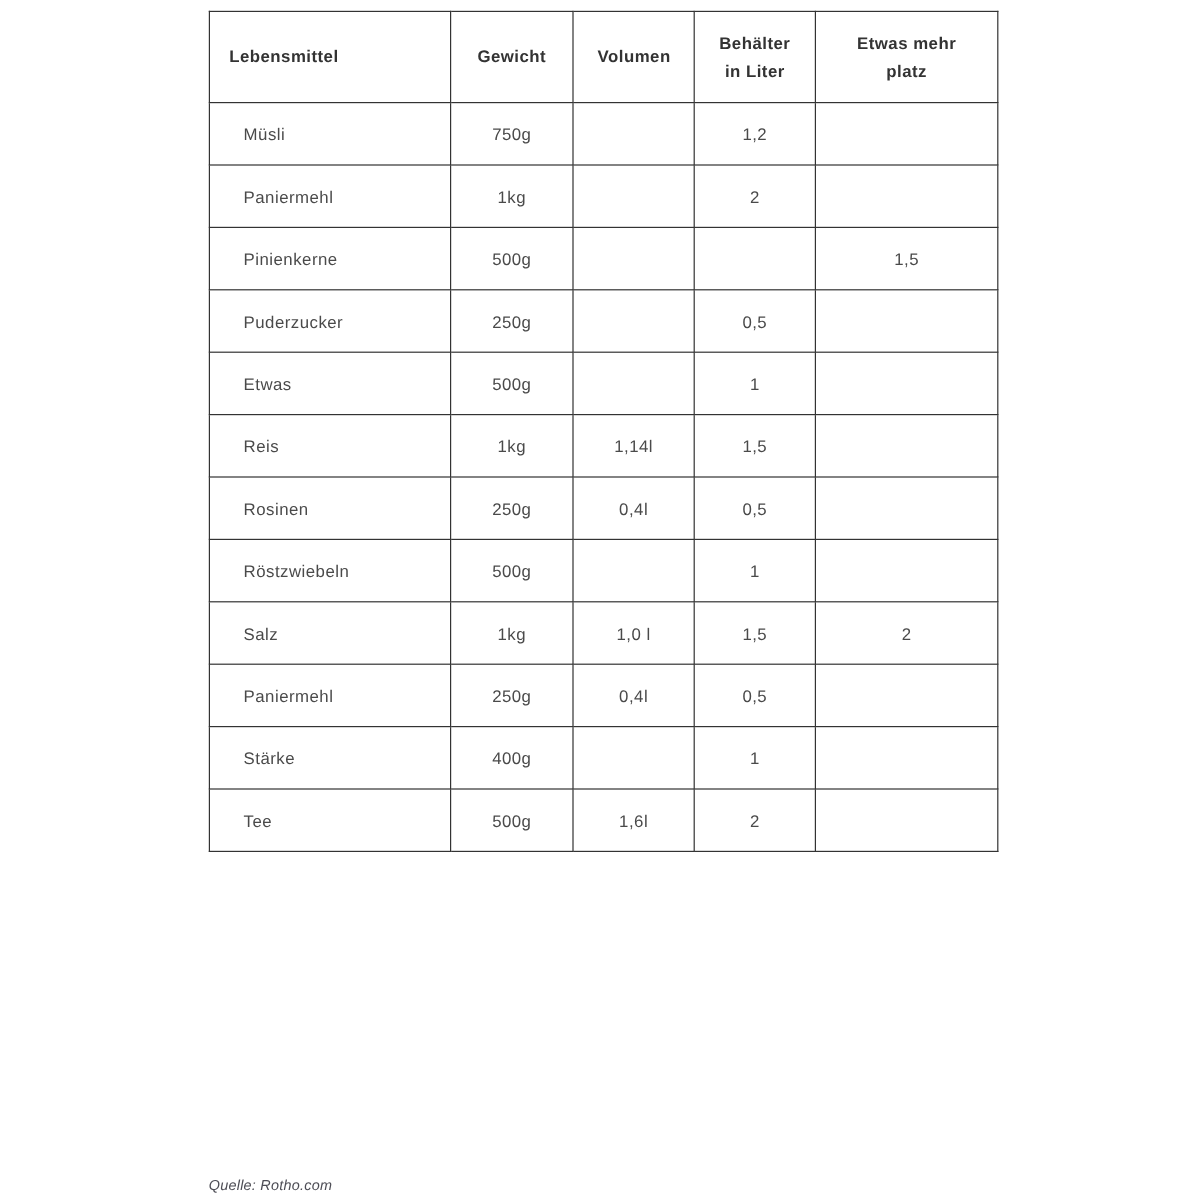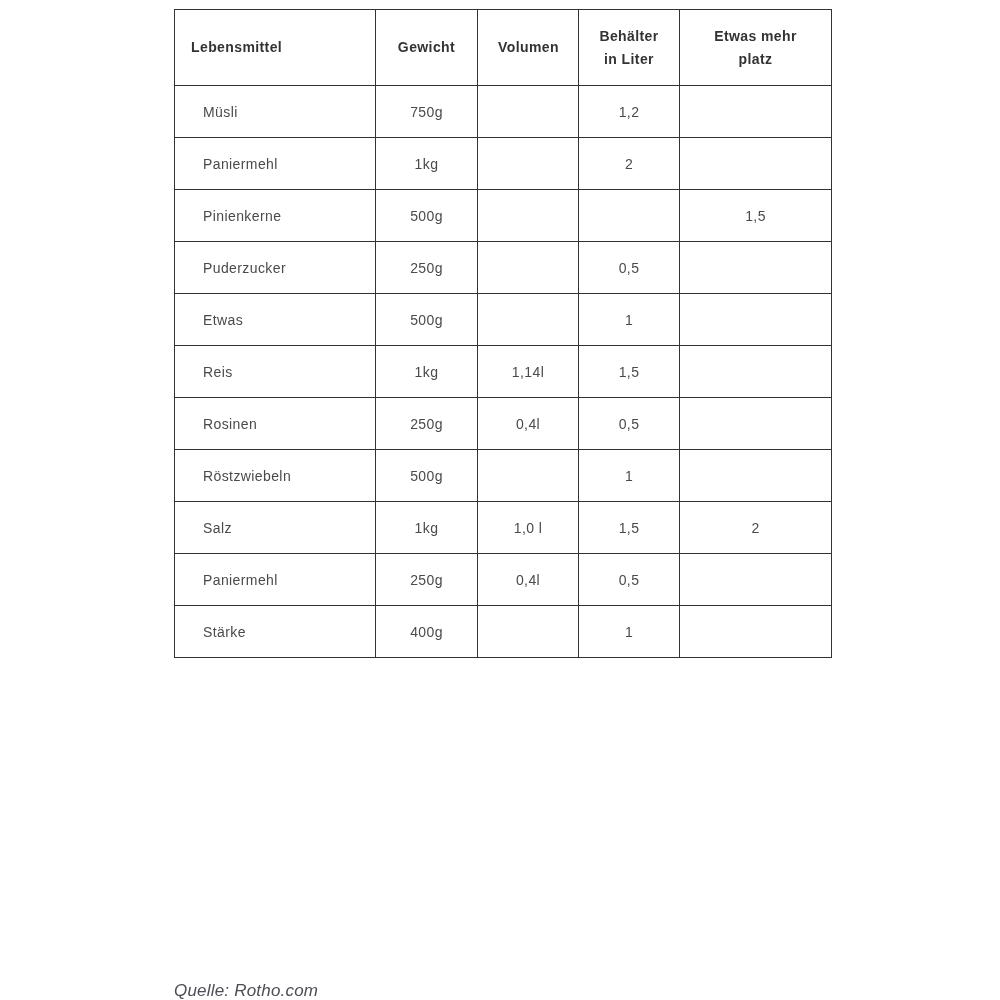--- a/index.html
+++ b/index.html
@@ -46,21 +46,21 @@
     text-align: center;
     padding: 4px 6px;
   }
   .food-table td:first-child {
     text-align: left;
     padding-left: 28px;
   }
   .source-note {
     position: absolute;
     left: 174px; top: 981px;
-    font-size: 17px;
+    font-size: 12px;
     font-style: italic;
     color: #4d4d55;
     letter-spacing: 0.2px;
   }
 </style>
 </head>
 <body>
 
 <div class="canvas">
   <table class="food-table">
@@ -151,16 +151,23 @@
           <td>0,5</td>
           <td></td>
         </tr>
         <tr>
           <td>Stärke</td>
           <td>400g</td>
           <td></td>
           <td>1</td>
           <td></td>
         </tr>
+        <tr>
+          <td>Tee</td>
+          <td>500g</td>
+          <td>1,6l</td>
+          <td>2</td>
+          <td></td>
+        </tr>
       </tbody>
   </table>
   <div class="source-note">Quelle: Rotho.com</div>
 </div>
 
 </body></html>

